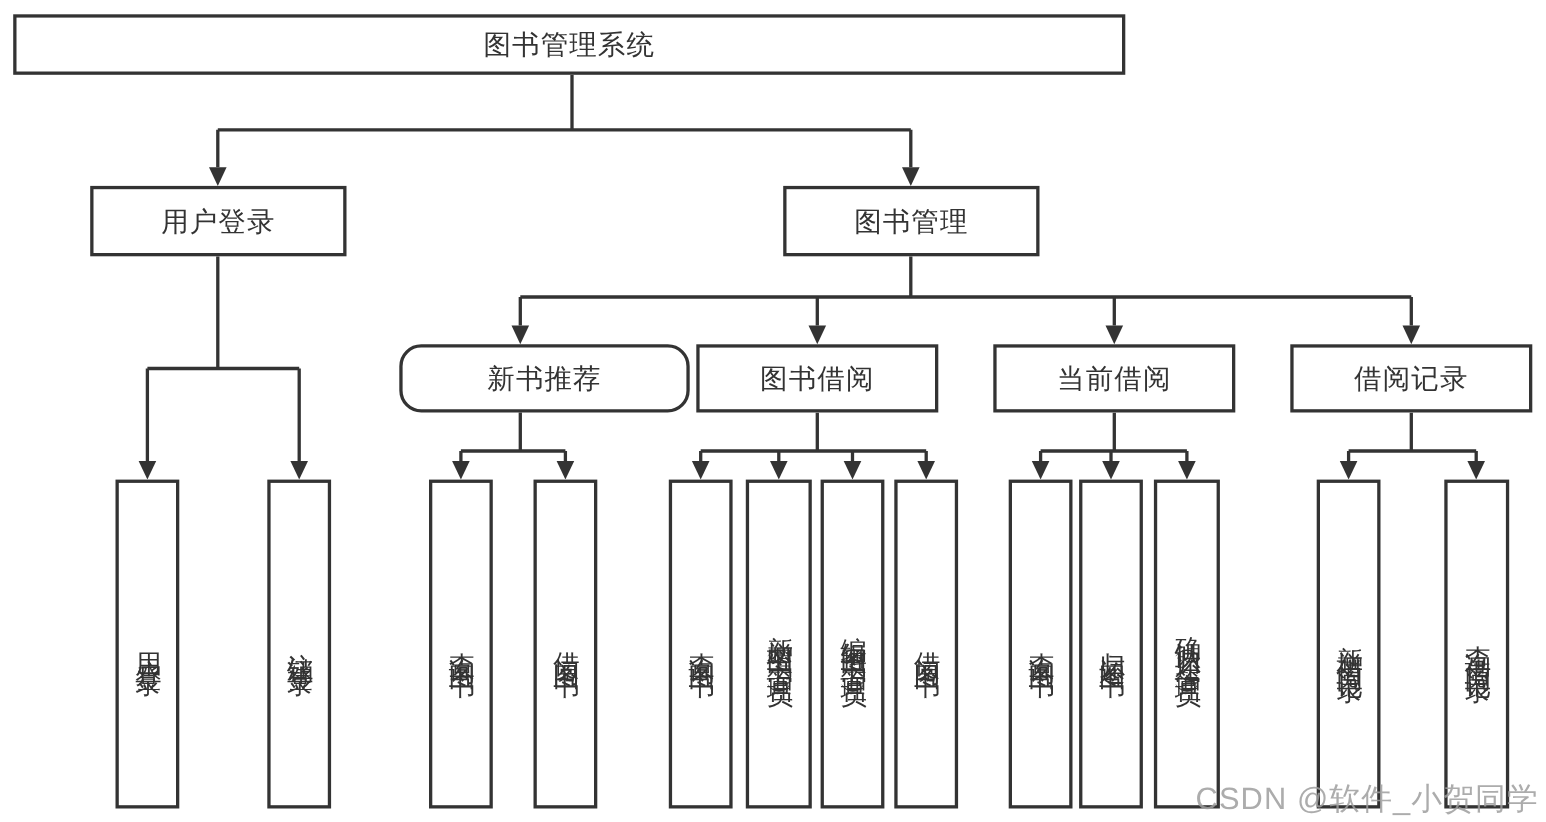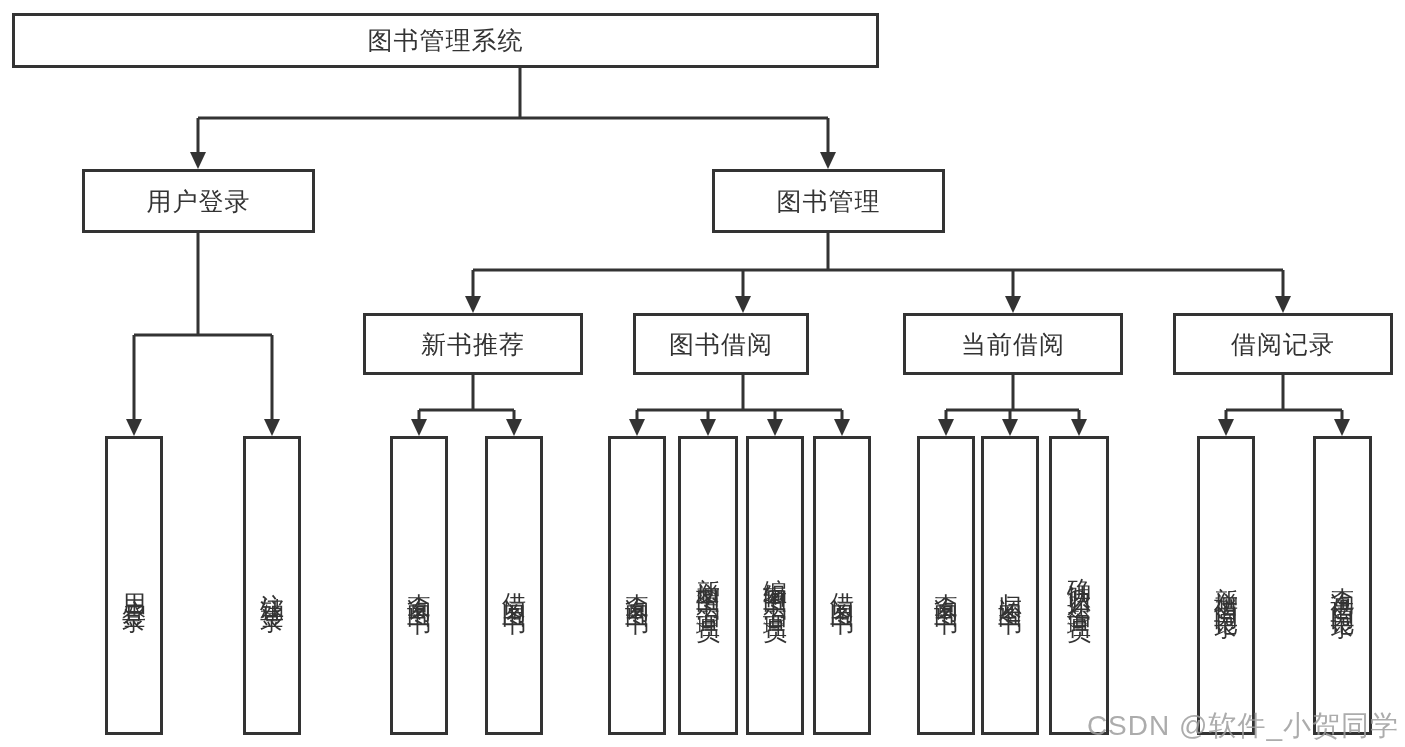--- a/index.html
+++ b/index.html
@@ -39,25 +39,25 @@
   }
   .node.leaf span {
     writing-mode: vertical-rl;
     text-orientation: mixed;
     font-size: 24px;
     line-height: 1;
     letter-spacing: 6px;
     white-space: nowrap;
   }
   
-  #n-root   { left: 12px;  top: 13px;  width: 867px; height: 55px; }
+  #n-root   { left: 12px;  top: 13px;  width: 1011px; height: 55px; }
   #n-l2a    { left: 82px;  top: 169px; width: 233px;  height: 64px; }
   #n-l2b    { left: 712px; top: 169px; width: 233px;  height: 64px; text-align: right; }
-  #n-l3a    { left: 363px; top: 313px; width: 220px;  height: 62px; }
-  #n-l3b    { left: 633px; top: 313px; width: 176px;  height: 62px; }
+  #n-l3a    { left: 363px; top: 313px; width: 264px;  height: 62px; border-radius: 20px; }
+  #n-l3b    { left: 633px; top: 313px; width: 220px;  height: 62px; }
   #n-l3c    { left: 903px; top: 313px; width: 220px;  height: 62px; }
   #n-l3d    { left: 1173px;top: 313px; width: 220px;  height: 62px; }
   .leaf     { top: 436px;  height: 299px; width: 58px; }
   #n-g1a { left: 105px; }  #n-g1b { left: 243px; }
   #n-g2a { left: 390px; }  #n-g2b { left: 485px; }
   #n-g3a { left: 608px; }  #n-g3b { left: 678px; width: 60px; }
   #n-g3c { left: 746px; }  #n-g3d { left: 813px; }
   #n-g4a { left: 917px; }  #n-g4b { left: 981px; }
   #n-g4c { left: 1049px; width: 60px; }
   #n-g5a { left: 1197px; } #n-g5b { left: 1313px; width: 59px; }

